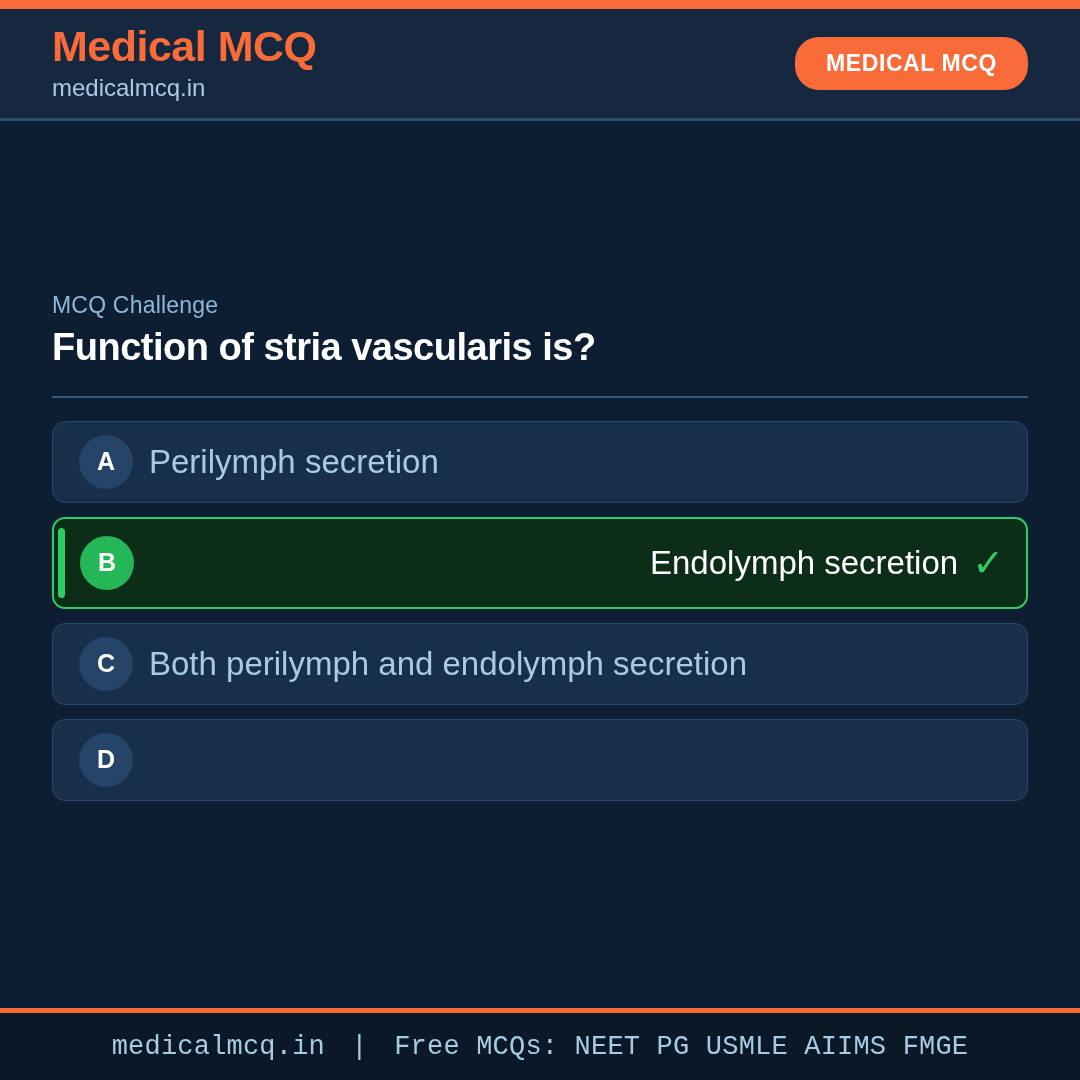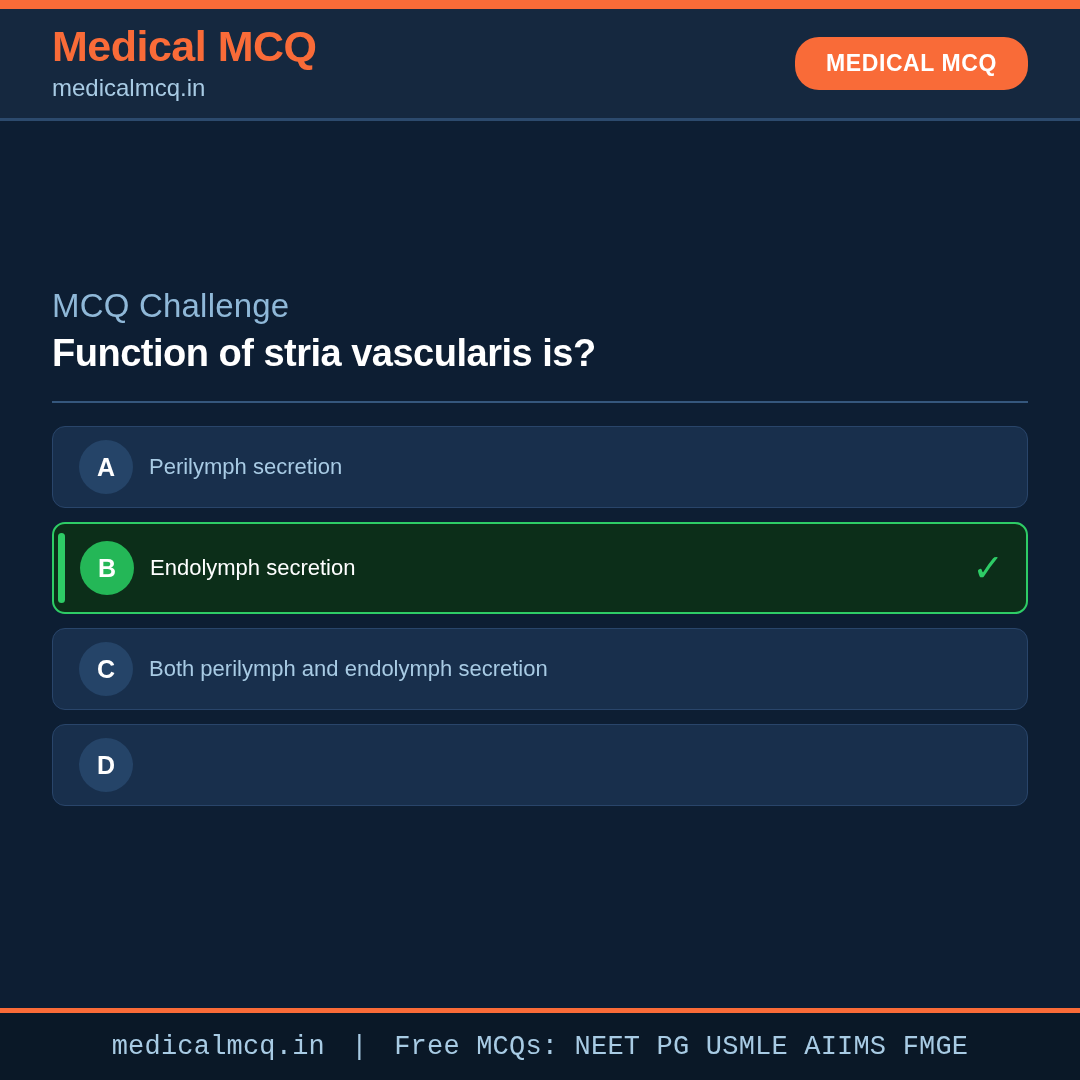--- a/index.html
+++ b/index.html
@@ -67,21 +67,21 @@
     flex:1 1 auto;
     position:relative;
     padding:0 52px;
     display:flex;
     flex-direction:column;
     justify-content:center;
   }
   .content { margin-top:-36px; }
 
   .kicker {
-    font-size:33px;
+    font-size:23px;
     color:#8fb8d8;
     margin-bottom:6px;
     letter-spacing:0.2px;
   }
   .question {
     font-size:38px;
     font-weight:bold;
     color:#ffffff;
     line-height:1.18;
     letter-spacing:-0.5px;
@@ -124,26 +124,26 @@
     border-radius:50%;
     background:#254468;
     color:#ffffff;
     font-size:25px;
     font-weight:bold;
     display:flex; align-items:center; justify-content:center;
     margin-right:16px;
   }
   .option.correct .badge { background:#24b757; }
   .opt-text {
-    font-size:22px;
+    font-size:33px;
     color:#a8cbe4;
     line-height:1.2;
     flex:1 1 auto;
   }
-  .option.correct .opt-text { color:#ffffff; }
+  .option.correct .opt-text { color:#ffffff;text-align:right; }
   .check-icon {
     flex:0 0 auto;
     font-size:38px;
     color:#2ecc66;
     line-height:1;
     margin-left:14px;
   }
 
   
   .footer {

